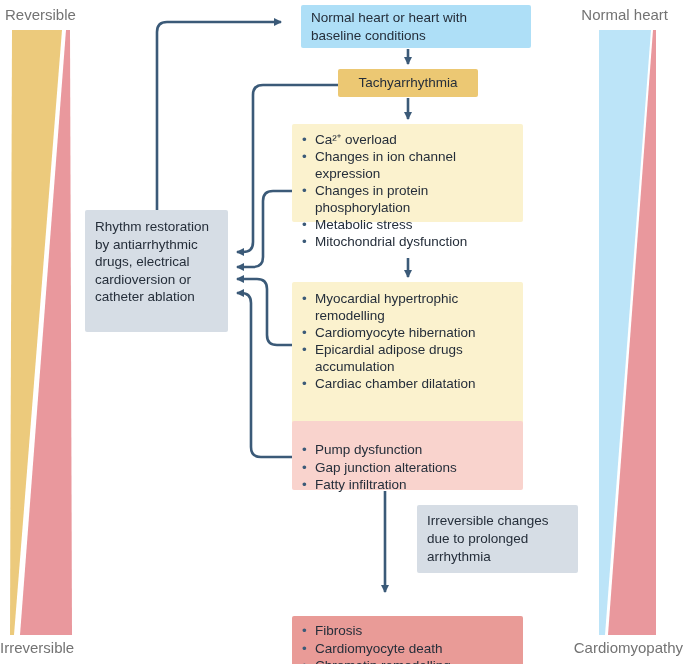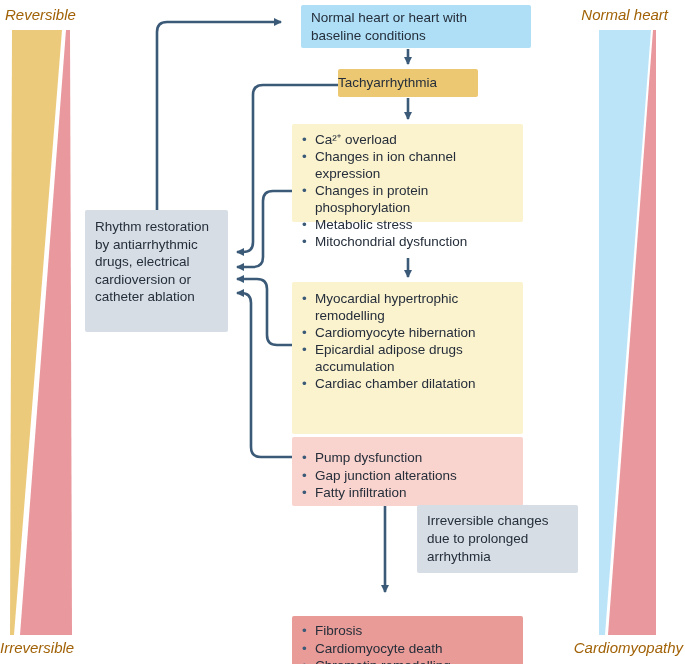--- a/index.html
+++ b/index.html
@@ -8,60 +8,59 @@
     width: 685px;
     height: 664px;
     background: #ffffff;
     font-family: "Liberation Sans", sans-serif;
     color: #252e3a;
     overflow: hidden;
   }
   .corner-label {
     position: absolute;
     font-size: 15px;
-    color: #a16207;
+    color: #737373;
     white-space: nowrap;
-    font-style: italic;
   }
   .tri { position: absolute; top: 30px; height: 605px; }
 
   .box {
     position: absolute;
     box-sizing: border-box;
     border-radius: 2px;
     font-size: 13.5px;
     line-height: 17px;
   }
   .box-normal-heart {
     left: 293px; top: 5px; width: 230px; height: 43px;
     background: #aedff7;
     padding: 4px 10px;
     line-height: 18px;
     display: flex; align-items: center; margin-left: 8px;
   }
   .box-tachy {
     left: 338px; top: 69px; width: 140px; height: 28px;
     background: #ecc873;
-    text-align: left;
+    text-align: center;
     line-height: 28px;
   }
   .box-molecular {
     left: 292px; top: 124px; width: 231px; height: 98px;
     background: #fbf2ce;
     padding: 7px 10px;
   }
   .box-structural {
     left: 292px; top: 282px; width: 231px; height: 152px;
     background: #fbf2ce;
     padding: 8px 10px;
   }
   .box-functional {
     left: 292px; top: 421px; width: 231px; height: 69px;
     background: #f9d3cd;
-    padding: 12px 10px; line-height: 17.5px; margin-top: 16px;
+    padding: 20px 10px; line-height: 17.5px;
   }
   .box-irrev-note {
     left: 417px; top: 505px; width: 161px; height: 68px;
     background: #d6dde5;
     padding: 7px 10px; line-height: 18px;
   }
   .box-irrev-changes {
     left: 292px; top: 616px; width: 231px; height: 64px;
     background: #e99b97;
     padding: 6px 10px; line-height: 17.5px;

